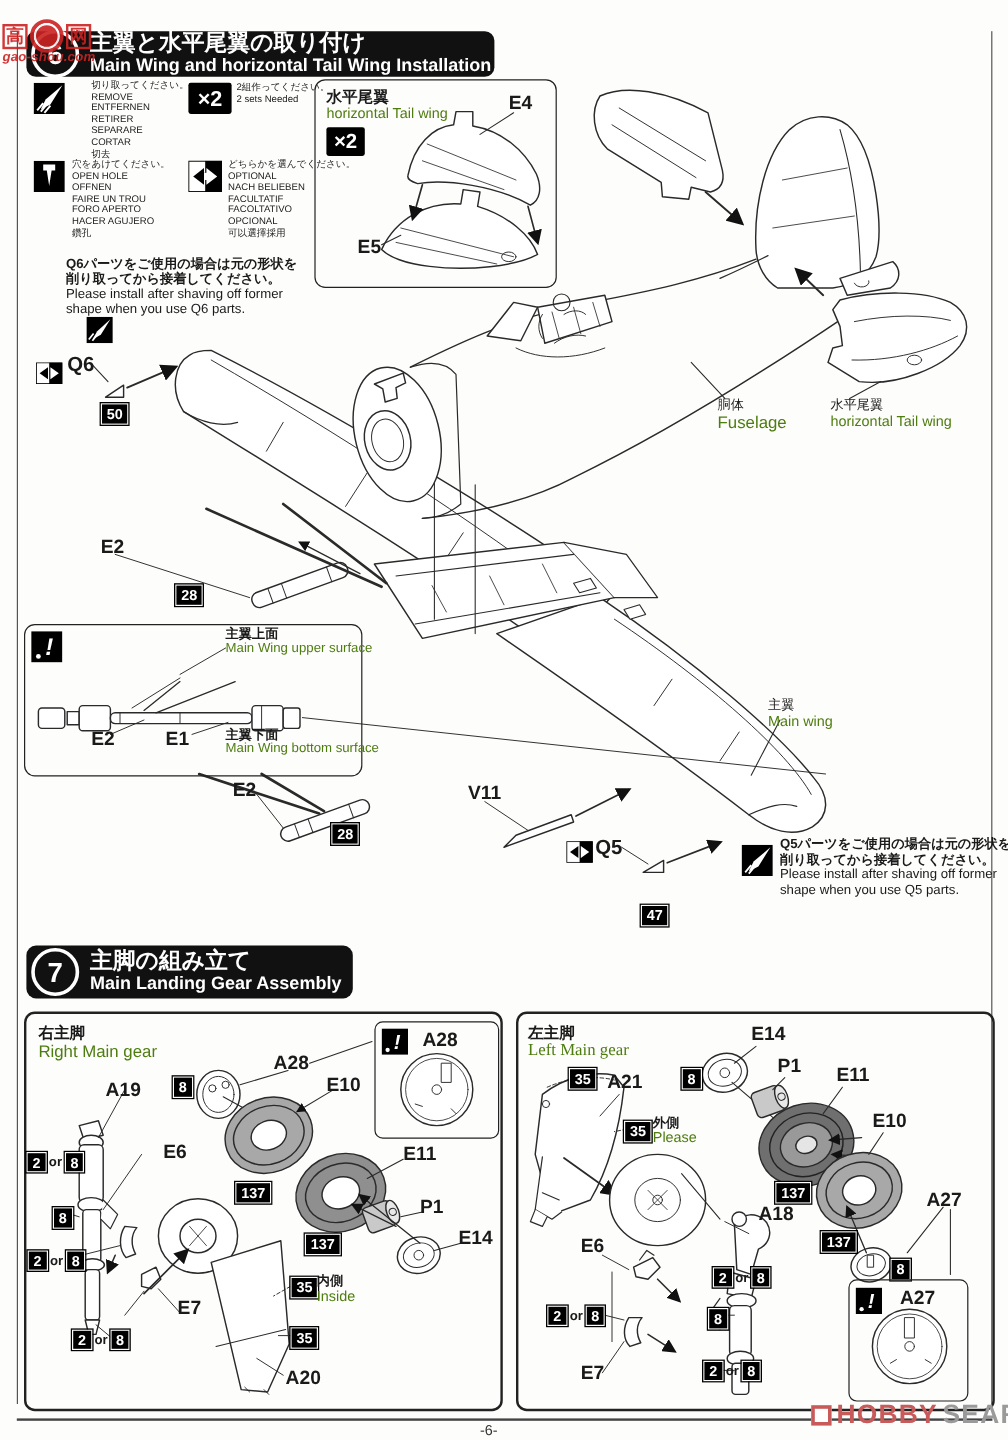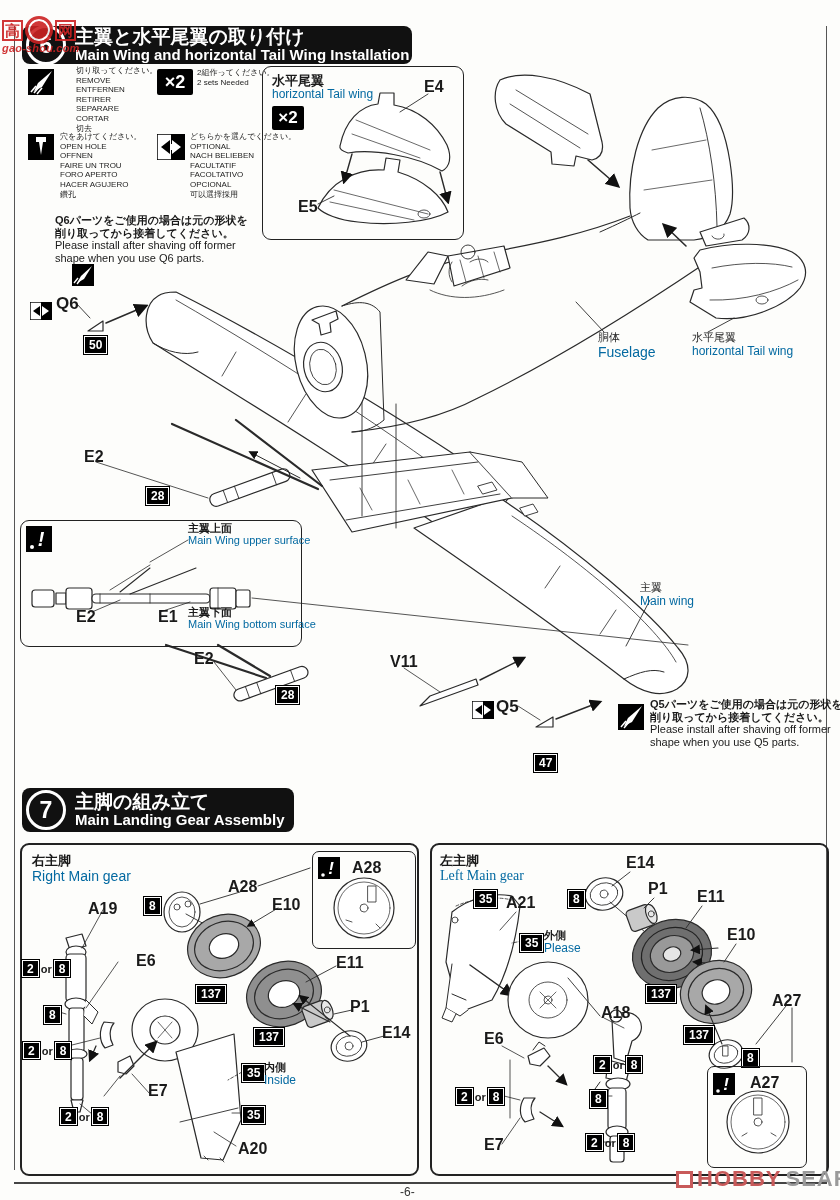--- a/index.html
+++ b/index.html
@@ -15,21 +15,21 @@
   .step-num{width:34px;height:34px;border:3px solid #fff;border-radius:50%;background:#111;color:#fff;
             font-weight:bold;font-size:23px;display:flex;align-items:center;justify-content:center;
             margin-right:9px;flex:0 0 auto;}
   .step-titles{line-height:1.05;}
   .step-jp{color:#fff;font-weight:bold;font-size:19px;}
   .step-en{color:#fff;font-weight:bold;font-size:15px;white-space:nowrap;}
   
   .lbl{position:absolute;font-weight:bold;font-size:16px;white-space:nowrap;}
   .lbl.big{font-size:17px;}
   .jp{position:absolute;font-size:11px;white-space:nowrap;}
-  .en{position:absolute;font-size:11px;white-space:nowrap;color:#0369a1;}
+  .en{position:absolute;font-size:11px;white-space:nowrap;color:#4d7c0f;}
   .jp.t14{font-size:13px;font-weight:bold;}
   .note{position:absolute;font-size:11px;line-height:12.5px;white-space:nowrap;}
   .note .j{font-weight:bold;}
   .small-lines{position:absolute;font-size:8px;line-height:9.6px;white-space:nowrap;color:#222;}
   
   .badge{position:absolute;background:#000;color:#fff;font-weight:bold;font-size:12px;line-height:1;
          padding:2px 4px;border:1px solid #fff;outline:1.5px solid #000;}
   .orb{position:absolute;display:flex;align-items:center;gap:2px;font-size:11px;font-weight:bold;}
   .orb .b{background:#000;color:#fff;border:1px solid #fff;outline:1.5px solid #000;
           padding:1.5px 4px;font-size:12px;line-height:1;}
@@ -450,21 +450,21 @@
   <span class="lbl" style="left:84px;top:448px;">E2</span>
   <span class="badge" style="left:146px;top:487px;">28</span>
 
   <div class="box thin" style="left:20px;top:520px;width:280px;height:125px;"></div>
   <svg class="icon" style="left:26px;top:526px;" width="26" height="26">
     <rect width="26" height="26" fill="#000"></rect>
     <text x="15" y="20" font-size="20" font-weight="bold" font-style="italic" fill="#fff" text-anchor="middle" font-family="Liberation Sans,sans-serif">!</text>
     <circle cx="6" cy="21" r="2" fill="#fff"></circle>
   </svg>
   <span class="lbl" style="left:76px;top:608px;">E2</span>
-  <span class="lbl" style="left:158px;top:608px;">E1</span>
+  <span class="lbl" style="left:138px;top:608px;">E1</span>
   <span class="jp" style="left:188px;top:521px;font-weight:bold;">主翼上面</span>
   <span class="en" style="left:188px;top:534px;">Main Wing upper surface</span>
   <span class="jp" style="left:188px;top:605px;font-weight:bold;">主翼下面</span>
   <span class="en" style="left:188px;top:618px;">Main Wing bottom surface</span>
 
   <span class="lbl" style="left:194px;top:650px;">E2</span>
   <span class="badge" style="left:276px;top:686px;">28</span>
   <span class="lbl" style="left:390px;top:653px;">V11</span>
   <svg class="icon" style="left:472px;top:701px;" width="22" height="18">
     <rect x="0" y="0" width="22" height="18" fill="#fff" stroke="#000" stroke-width="1.4"></rect>
@@ -548,21 +548,21 @@
   <span class="lbl" style="left:626px;top:854px;">E14</span>
   <span class="badge" style="left:568px;top:890px;">8</span>
   <span class="lbl" style="left:648px;top:880px;">P1</span>
   <span class="lbl" style="left:697px;top:888px;">E11</span>
   <span class="badge" style="left:520px;top:934px;">35</span>
   <span class="jp" style="left:544px;top:928px;font-weight:bold;">外側</span>
   <span class="en" style="left:544px;top:941px;font-size:12px;">Please</span>
   <span class="lbl" style="left:727px;top:926px;">E10</span>
   <span class="badge" style="left:646px;top:985px;">137</span>
   <span class="lbl" style="left:772px;top:992px;">A27</span>
-  <span class="lbl" style="left:601px;top:1004px;">A18</span>
+  <span class="lbl" style="left:632px;top:1004px;">A18</span>
   <span class="badge" style="left:684px;top:1026px;">137</span>
   <span class="badge" style="left:742px;top:1049px;">8</span>
   <span class="lbl" style="left:484px;top:1030px;">E6</span>
   <div class="orb" style="left:456px;top:1088px;">
     <span class="b">2</span>
       <span>or</span>
       <span class="b">8</span>
   </div>
   <span class="lbl" style="left:484px;top:1136px;">E7</span>
   <div class="orb" style="left:594px;top:1056px;">

